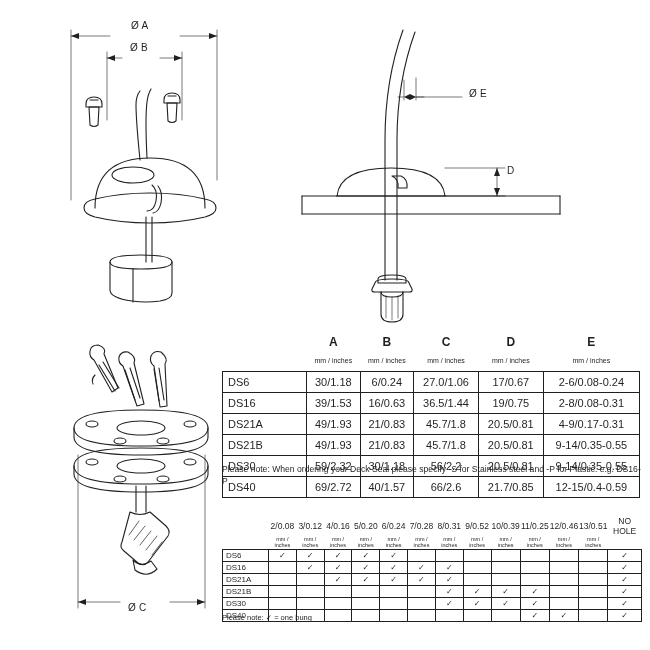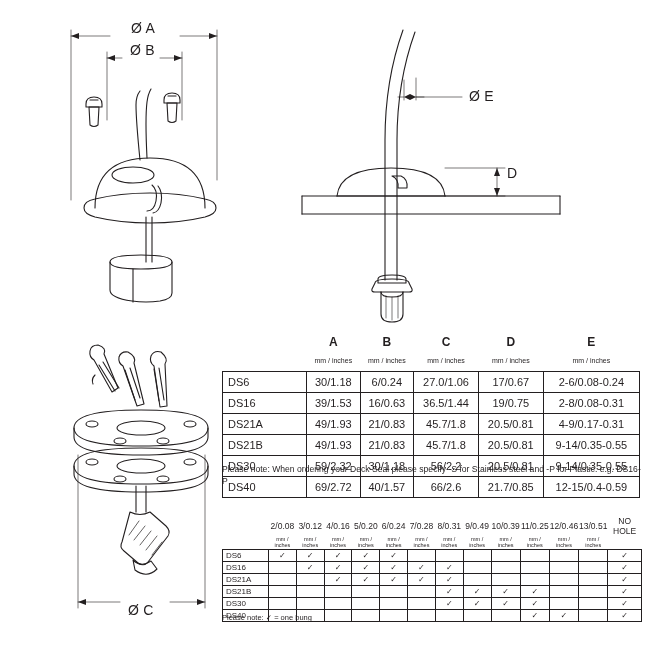--- a/index.html
+++ b/index.html
@@ -23,21 +23,21 @@
   svg.drawing {
     position: absolute;
     left: 0;
     top: 0;
     width: 650px;
     height: 650px;
   }
   
   .dimlabel {
     position: absolute;
-    font-size: 14px;
+    font-size: 10px;
     letter-spacing: 0.2px;
     color: #231f20;
     white-space: nowrap;
   }
 
   
   .spec-table {
     position: absolute;
     left: 222px;
     top: 331px;
@@ -366,21 +366,21 @@
     <tbody>
       <tr class="bhead">
         <td class="bmodel"></td>
         <td>2/0.08</td>
         <td>3/0.12</td>
         <td>4/0.16</td>
         <td>5/0.20</td>
         <td>6/0.24</td>
         <td>7/0.28</td>
         <td>8/0.31</td>
-        <td>9/0.49</td>
+        <td>9/0.52</td>
         <td>10/0.39</td>
         <td>11/0.25</td>
         <td>12/0.46</td>
         <td>13/0.51</td>
         <td>NO HOLE</td>
       </tr>
       <tr class="bunit">
         <td class="bmodel"></td>
         <td>mm / inches</td>
         <td>mm / inches</td>

